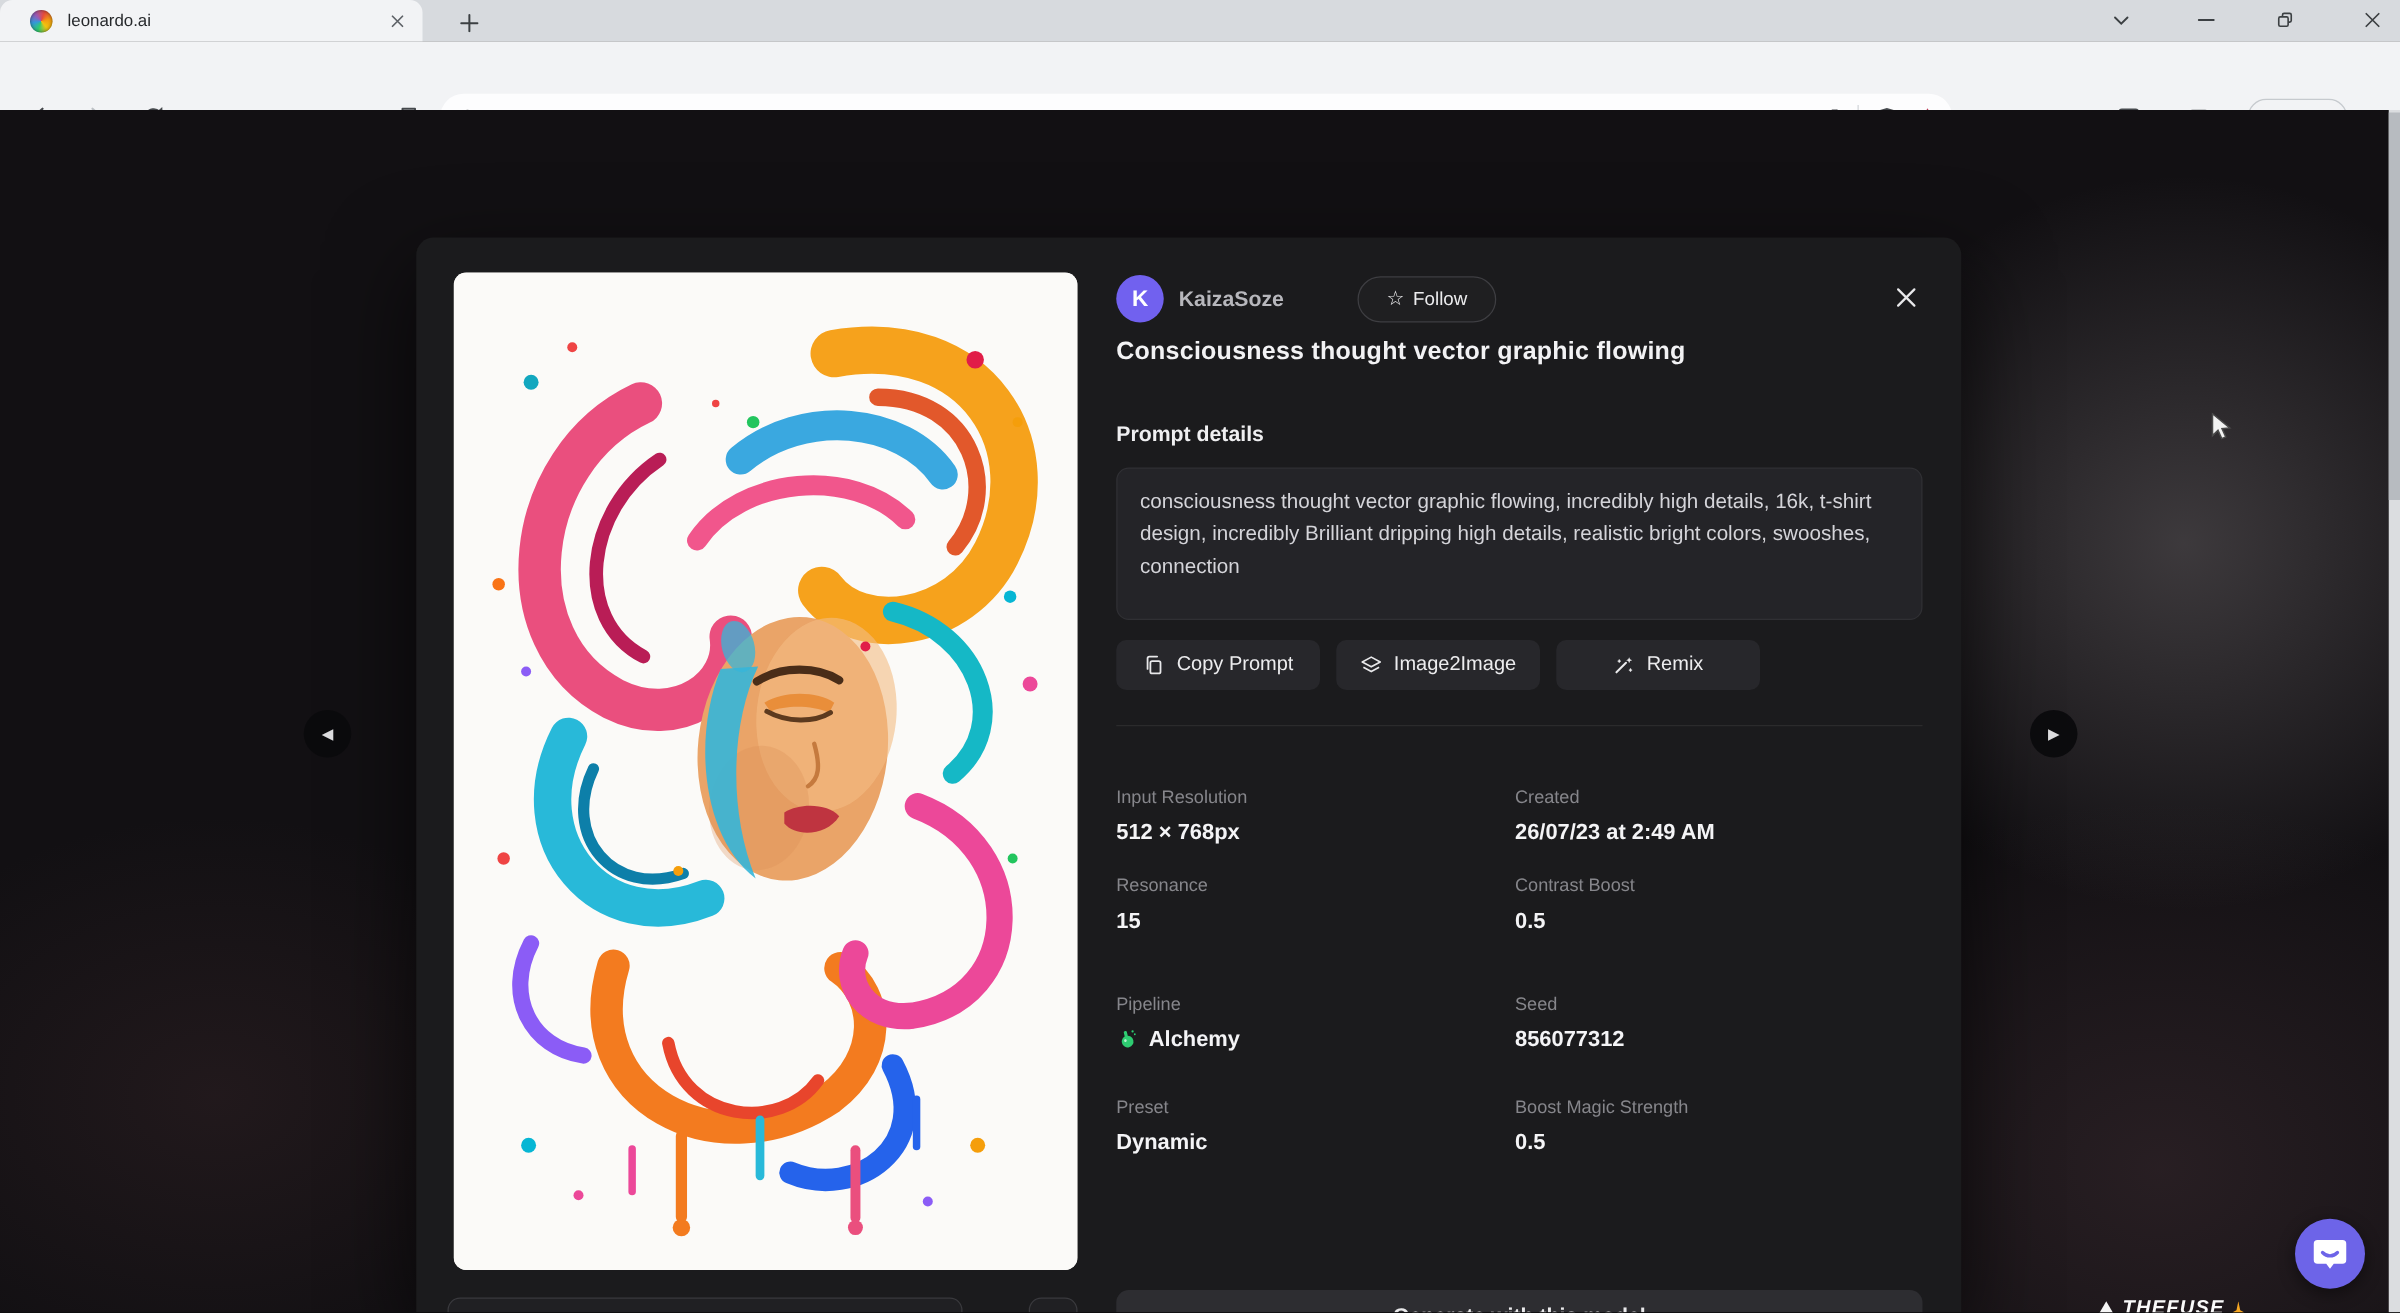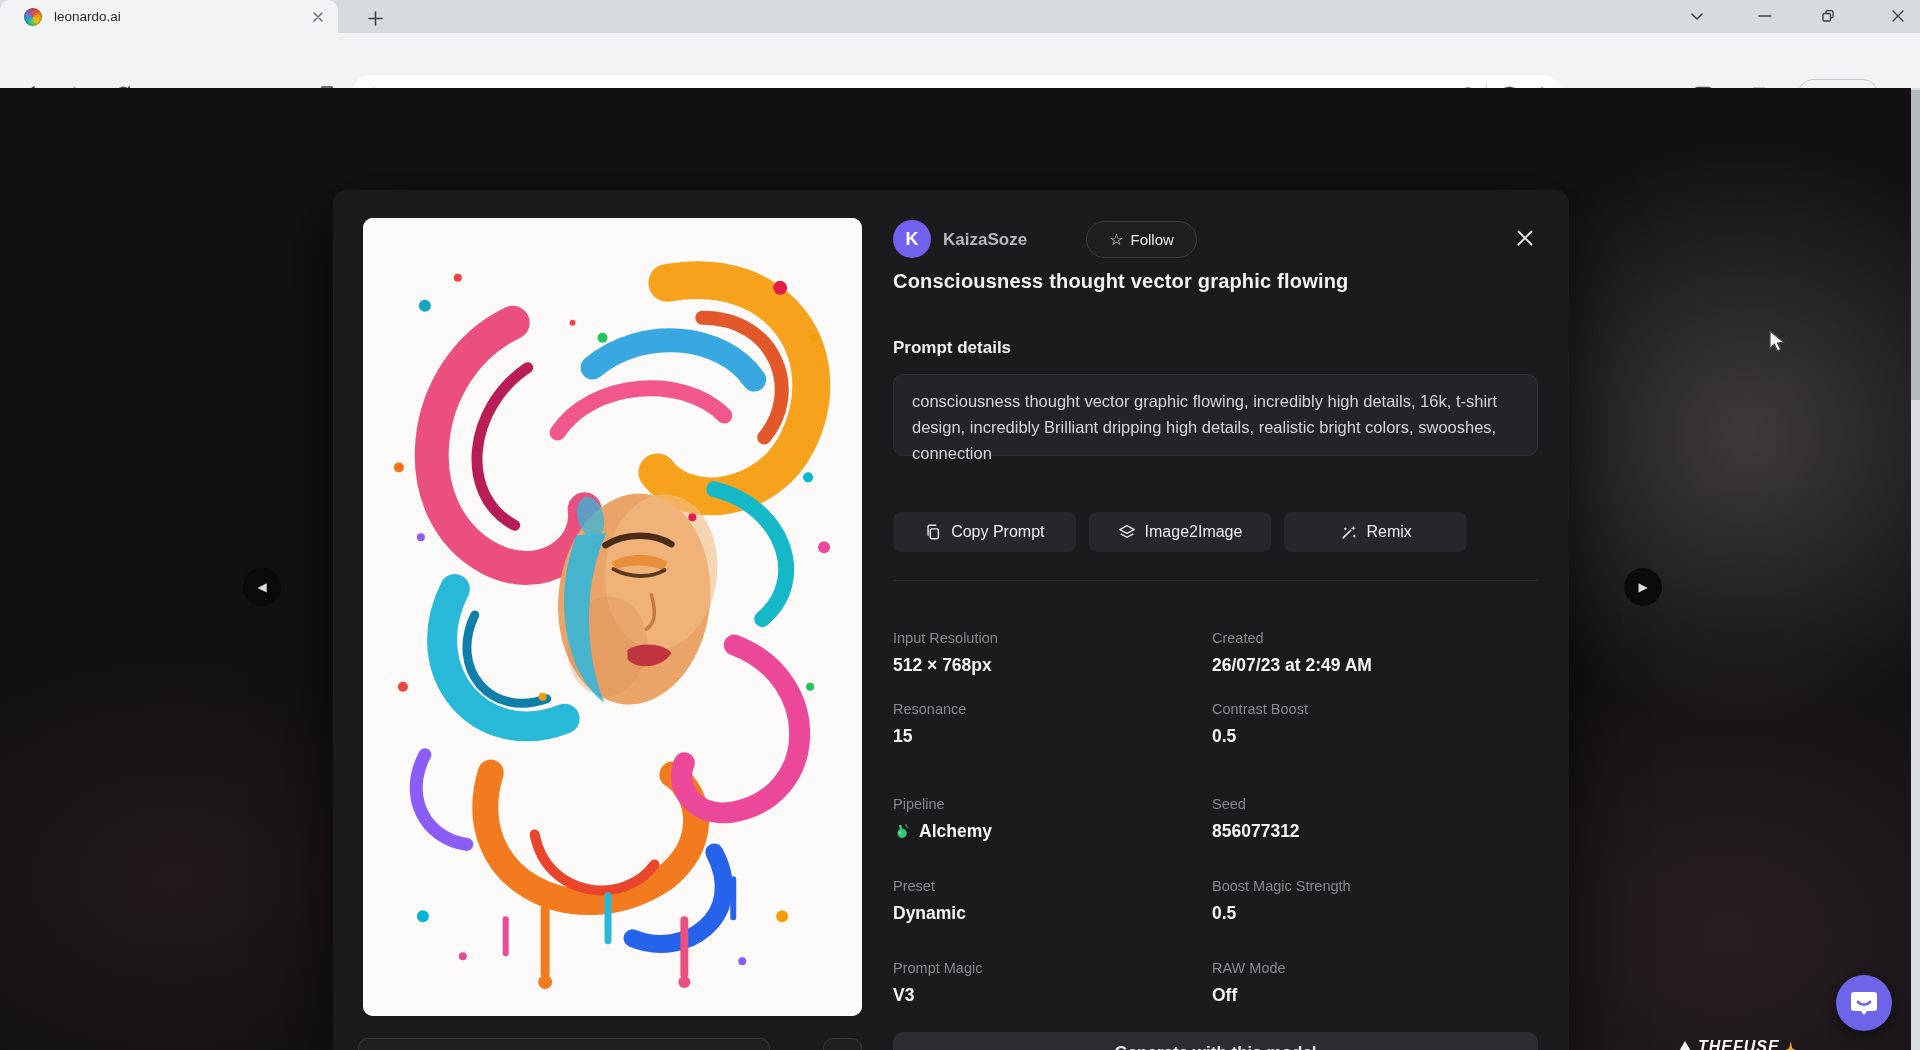--- a/index.html
+++ b/index.html
@@ -58,25 +58,25 @@
   .follow-btn { position:absolute; left:753px; top:31px; width:111px; height:37px; border:1px solid #3e3e42;
                 border-radius:19px; display:flex; align-items:center; justify-content:center; gap:7px;
                 color:#ececee; background:rgba(255,255,255,0.02); }
   .follow-star { font-size:16px; line-height:16px; color:#ececee; }
   .follow-label { font-size:15px; }
   .modal-close { position:absolute; left:1178px; top:34px; width:28px; height:28px; }
 
   .detail-title { position:absolute; left:560px; top:80px; width:650px; font-size:20px; font-weight:700;
                   color:#f2f2f4; letter-spacing:.2px; }
   .prompt-heading { position:absolute; left:560px; top:148px; font-size:17px; font-weight:700; color:#efeff1; }
-  .prompt-box { position:absolute; left:560px; top:184px; width:645px; height:82px; background:#242428;
+  .prompt-box { position:absolute; left:560px; top:184px; width:645px; height:122px; background:#242428;
                 border:1px solid #303034; border-radius:10px; padding:13px 18px;
                 font-size:16.5px; line-height:26px; color:#d4d4d9; }
 
-  .actions-row { position:absolute; left:560px; top:322px; width:574px; height:40px; display:flex; gap:13px; }
+  .actions-row { position:absolute; left:560px; top:322px; width:515px; height:40px; display:flex; gap:13px; }
   .action-btn { flex:1; background:#27272b; border-radius:8px; display:flex; align-items:center;
                 justify-content:center; gap:9px; color:#ececee; font-size:16px; }
 
   .section-divider { position:absolute; left:560px; top:390px; width:645px; height:1px; background:rgba(255,255,255,.07); }
 
   .detail-row { position:absolute; left:560px; width:645px; height:54px; }
   .detail-cell { position:absolute; top:0; width:300px; }
   .cell-left { left:0; } .cell-right { left:319px; }
   .detail-label { font-size:14.5px; color:#86868b; line-height:18px; }
   .detail-value { margin-top:6px; font-size:17.5px; font-weight:700; color:#f4f4f6; line-height:24px;
@@ -419,34 +419,20 @@
             <span>Dynamic</span>
           </div>
       </div>
       <div class="detail-cell cell-right">
         <div class="detail-label">Boost Magic Strength</div>
         <div class="detail-value">
             <span>0.5</span>
           </div>
       </div>
     </div>
-    <div class="detail-row" style="top:769px">
-      <div class="detail-cell cell-left">
-        <div class="detail-label">Prompt Magic</div>
-        <div class="detail-value">
-            <span>V3</span>
-          </div>
-      </div>
-      <div class="detail-cell cell-right">
-        <div class="detail-label">RAW Mode</div>
-        <div class="detail-value">
-            <span>Off</span>
-          </div>
-      </div>
-    </div>
 
     <div class="generate-btn">Generate with this model</div>
     <div class="cut-box cut-box-1"></div>
     <div class="cut-box cut-box-2"></div>
   </div>
 
   <div class="chat-bubble">
     <span class="icon-btn">
       <svg width="30" height="30" viewBox="0 0 30 30">
           <path d="M5 4h20a3 3 0 0 1 3 3v13a3 3 0 0 1-3 3h-7l-3 4-3-4H5a3 3 0 0 1-3-3V7a3 3 0 0 1 3-3z" fill="#fff"></path>

